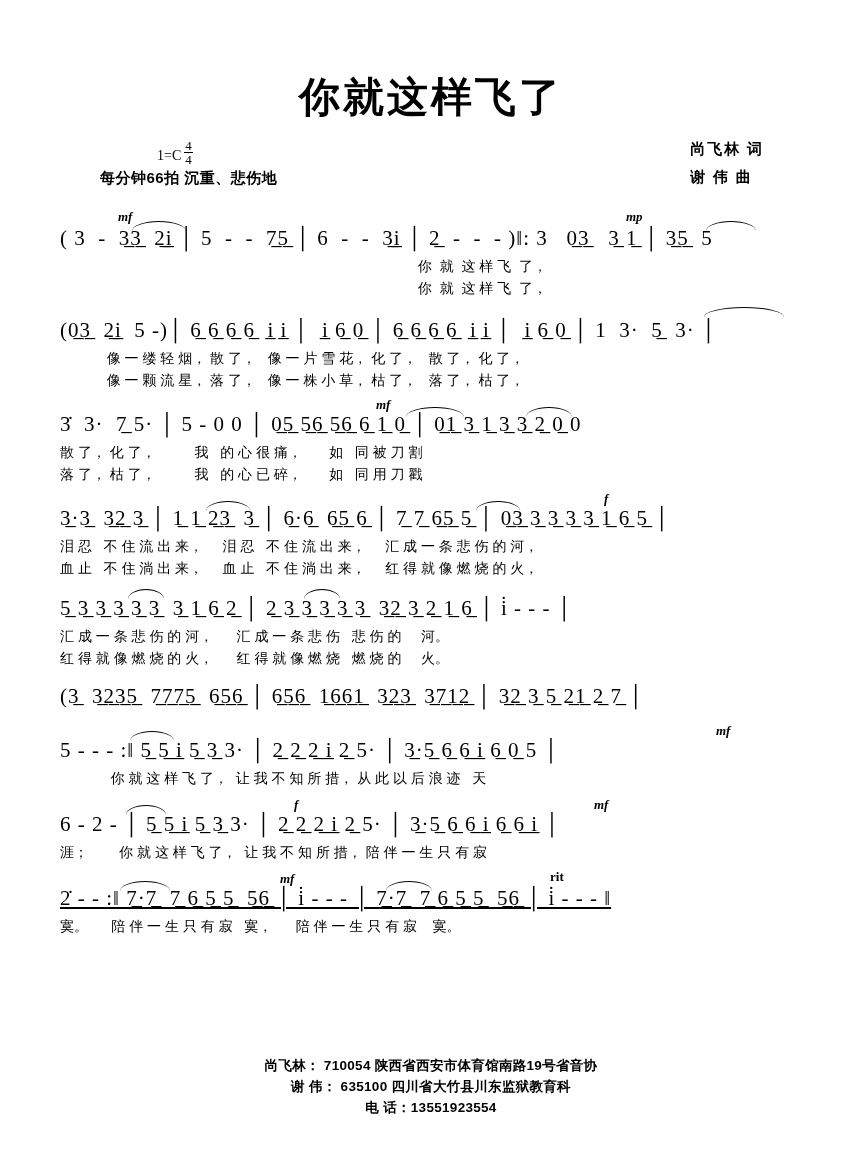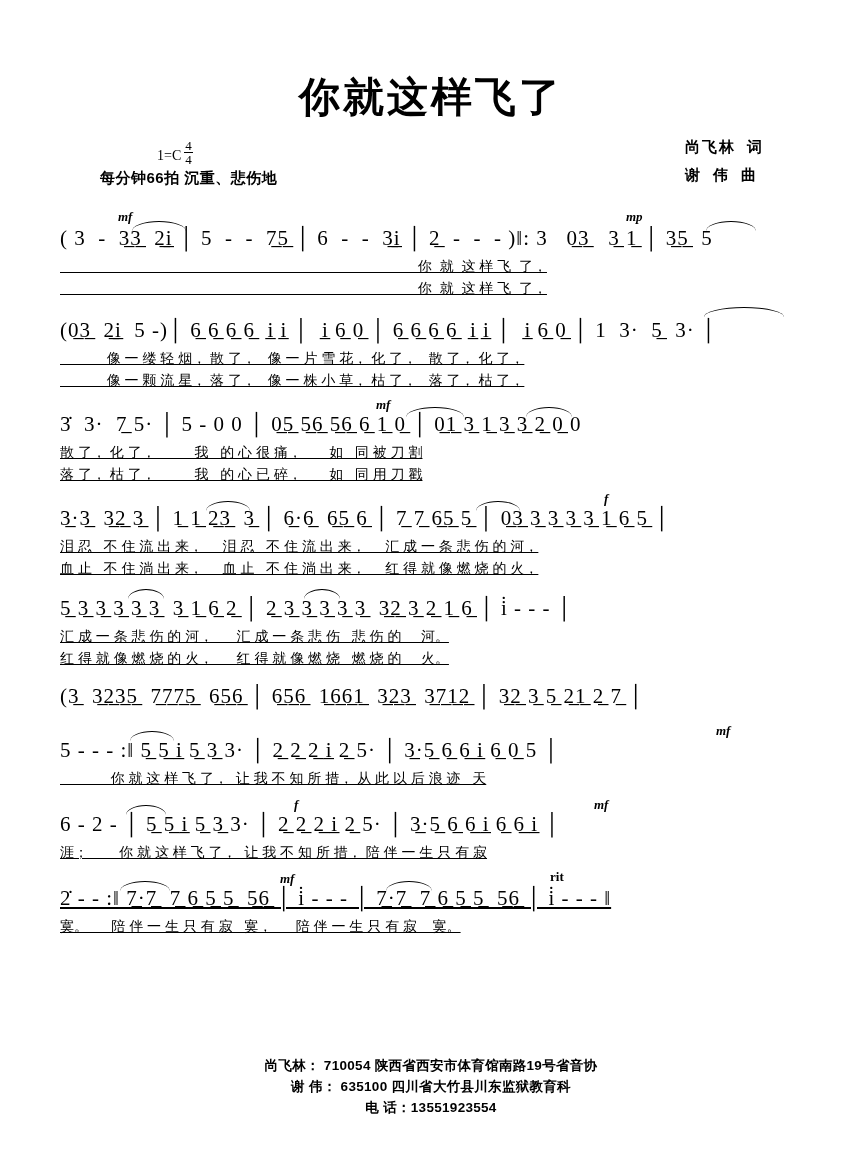--- a/index.html
+++ b/index.html
@@ -66,21 +66,21 @@
     font-family: "Liberation Sans", "DejaVu Sans", sans-serif;
     letter-spacing: 0.5px;
   }
   .credits {
     position: absolute;
     right: 42px;
     top: 2px;
     text-align: left;
     font-size: 15px;
     font-weight: bold;
-    font-family: Liberation Mono, monospace;
+    font-family: Liberation Serif, serif;
     line-height: 28px;
   }
   .credits span { letter-spacing: 2px; }
 
   
   .system {
     position: relative;
     margin: 0 0 4px 0;
     padding-left: 4px;
   }
@@ -92,21 +92,20 @@
     line-height: 30px;
     height: 32px;
   }
   .lyric-line {
     font-family: "Liberation Sans", "DejaVu Sans", sans-serif;
     font-size: 14px;
     white-space: pre;
     line-height: 22px;
     height: 22px;
     letter-spacing: 0px;
-    text-decoration: underline;
   }
   .dyn {
     font-family: "Liberation Serif", serif;
     font-style: italic;
     font-weight: bold;
     font-size: 13px;
     position: absolute;
   }
   .slur {
     position: absolute;

